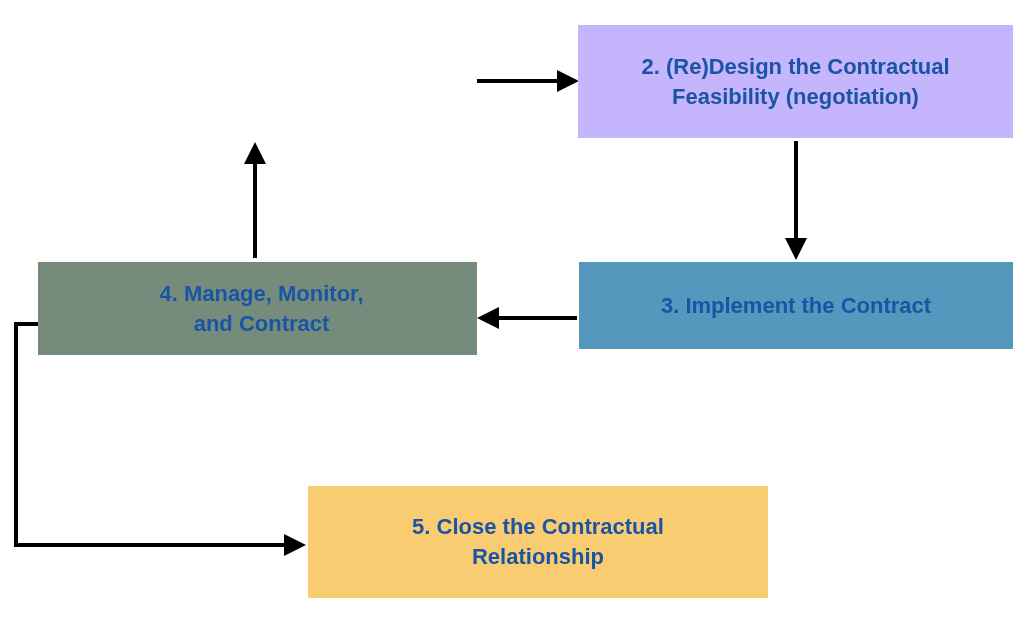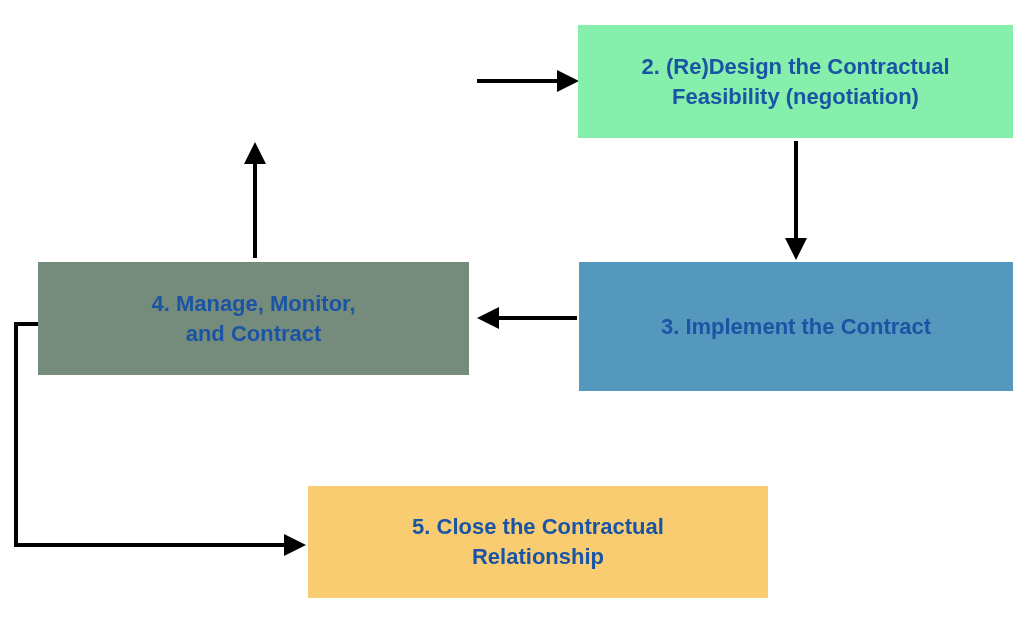--- a/index.html
+++ b/index.html
@@ -41,22 +41,22 @@
     font-weight: bold;
     font-size: 22px;
     line-height: 30px;
   }
   .box span {
     display: block;
     white-space: nowrap;
   }
   .box-1 { left: 39px;  top: 27px;  width: 433px; height: 111px; }
   .box-2 { left: 578px; top: 25px;  width: 435px; height: 113px; }
-  .box-3 { left: 579px; top: 262px; width: 434px; height: 129px; }
-  .box-4 { left: 38px;  top: 262px; width: 431px; height: 113px; }
+  .box-3 { left: 579px; top: 262px; width: 434px; height: 87px; }
+  .box-4 { left: 38px;  top: 262px; width: 431px; height: 93px; padding-left: 8px; }
   .box-5 { left: 308px; top: 486px; width: 460px; height: 112px; }
 </style>
 </head>
 <body>
 
 <div class="stage" style="color: rgb(26, 84, 164);">
 
   <svg class="arrows-layer" viewBox="0 0 1026 622" xmlns="http://www.w3.org/2000/svg">
     <g class="arrow">
       <line x1="477" y1="81" x2="559" y2="81"></line>
@@ -74,21 +74,21 @@
       <line x1="255" y1="258" x2="255" y2="162"></line>
       <polygon points="255,142 244,164 266,164"></polygon>
     </g>
     <g class="arrow">
       <polyline points="38,324 16,324 16,545 284,545"></polyline>
       <polygon points="306,545 284,534 284,556"></polygon>
     </g>
   </svg>
 
 
-  <div class="box box-2" style="background-color: #86efac;">
+  <div class="box box-2" style="background-color: #c4b5fd;">
     <span>2. (Re)Design the Contractual</span>
     <span>Feasibility (negotiation)</span>
   </div>
 
   <div class="box box-3" style="background-color: rgb(85, 152, 189);">
     <span>3. Implement the Contract</span>
   </div>
 
   <div class="box box-4" style="background-color: rgb(117, 140, 125);">
     <span>4. Manage, Monitor,</span>

